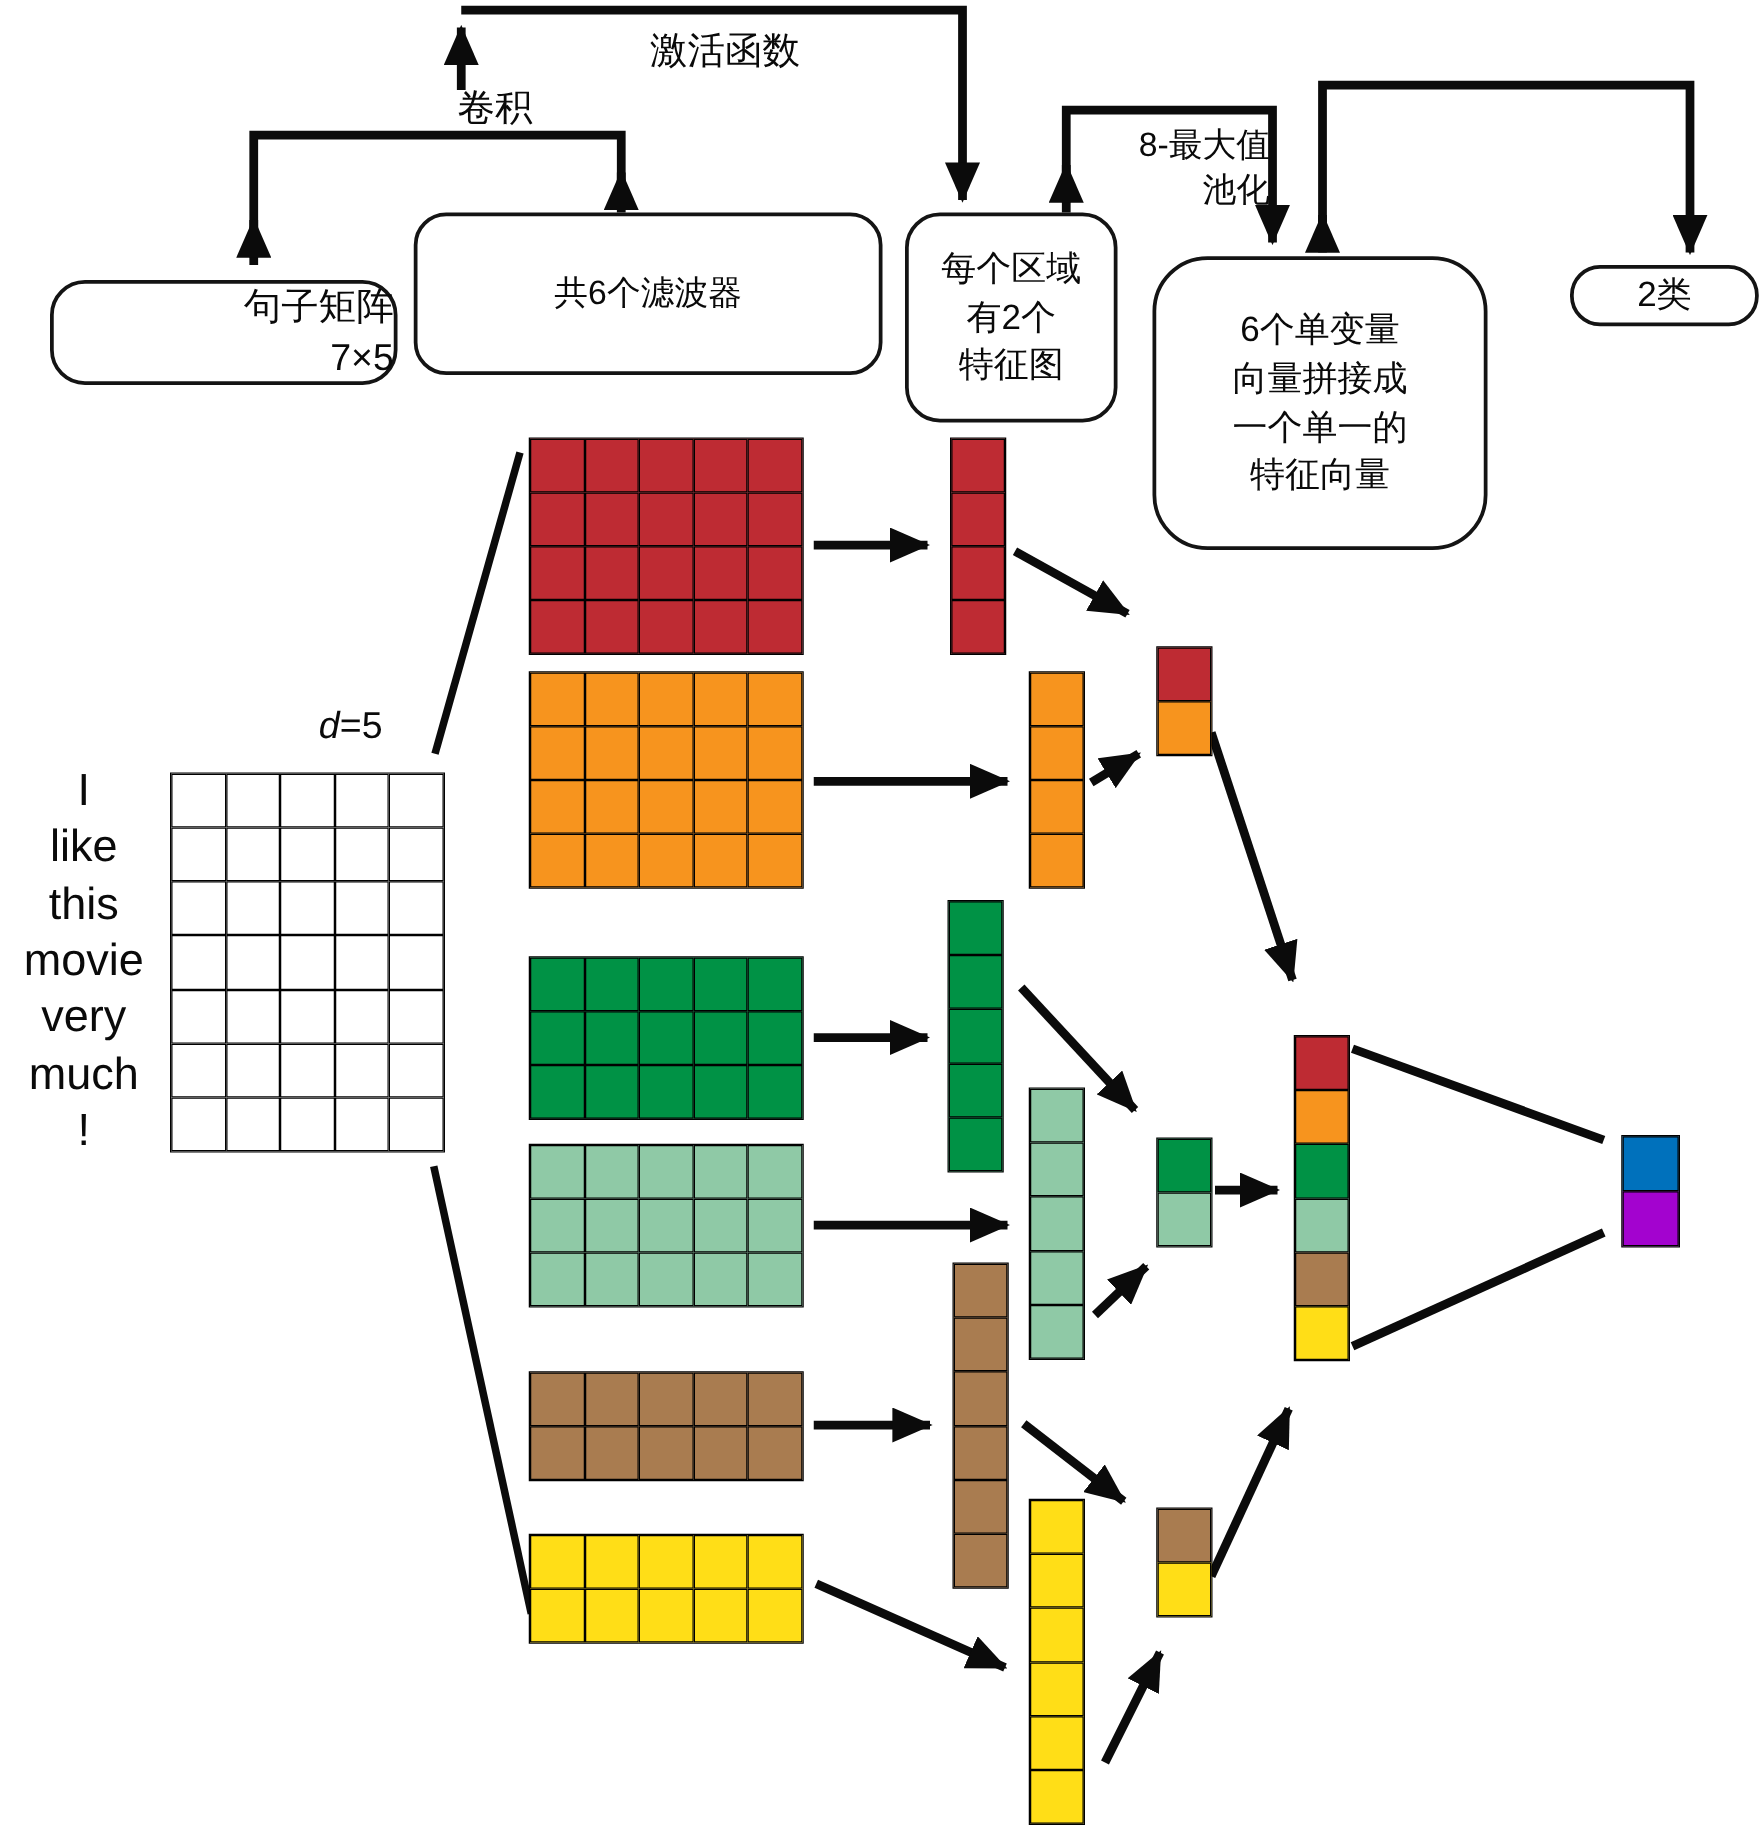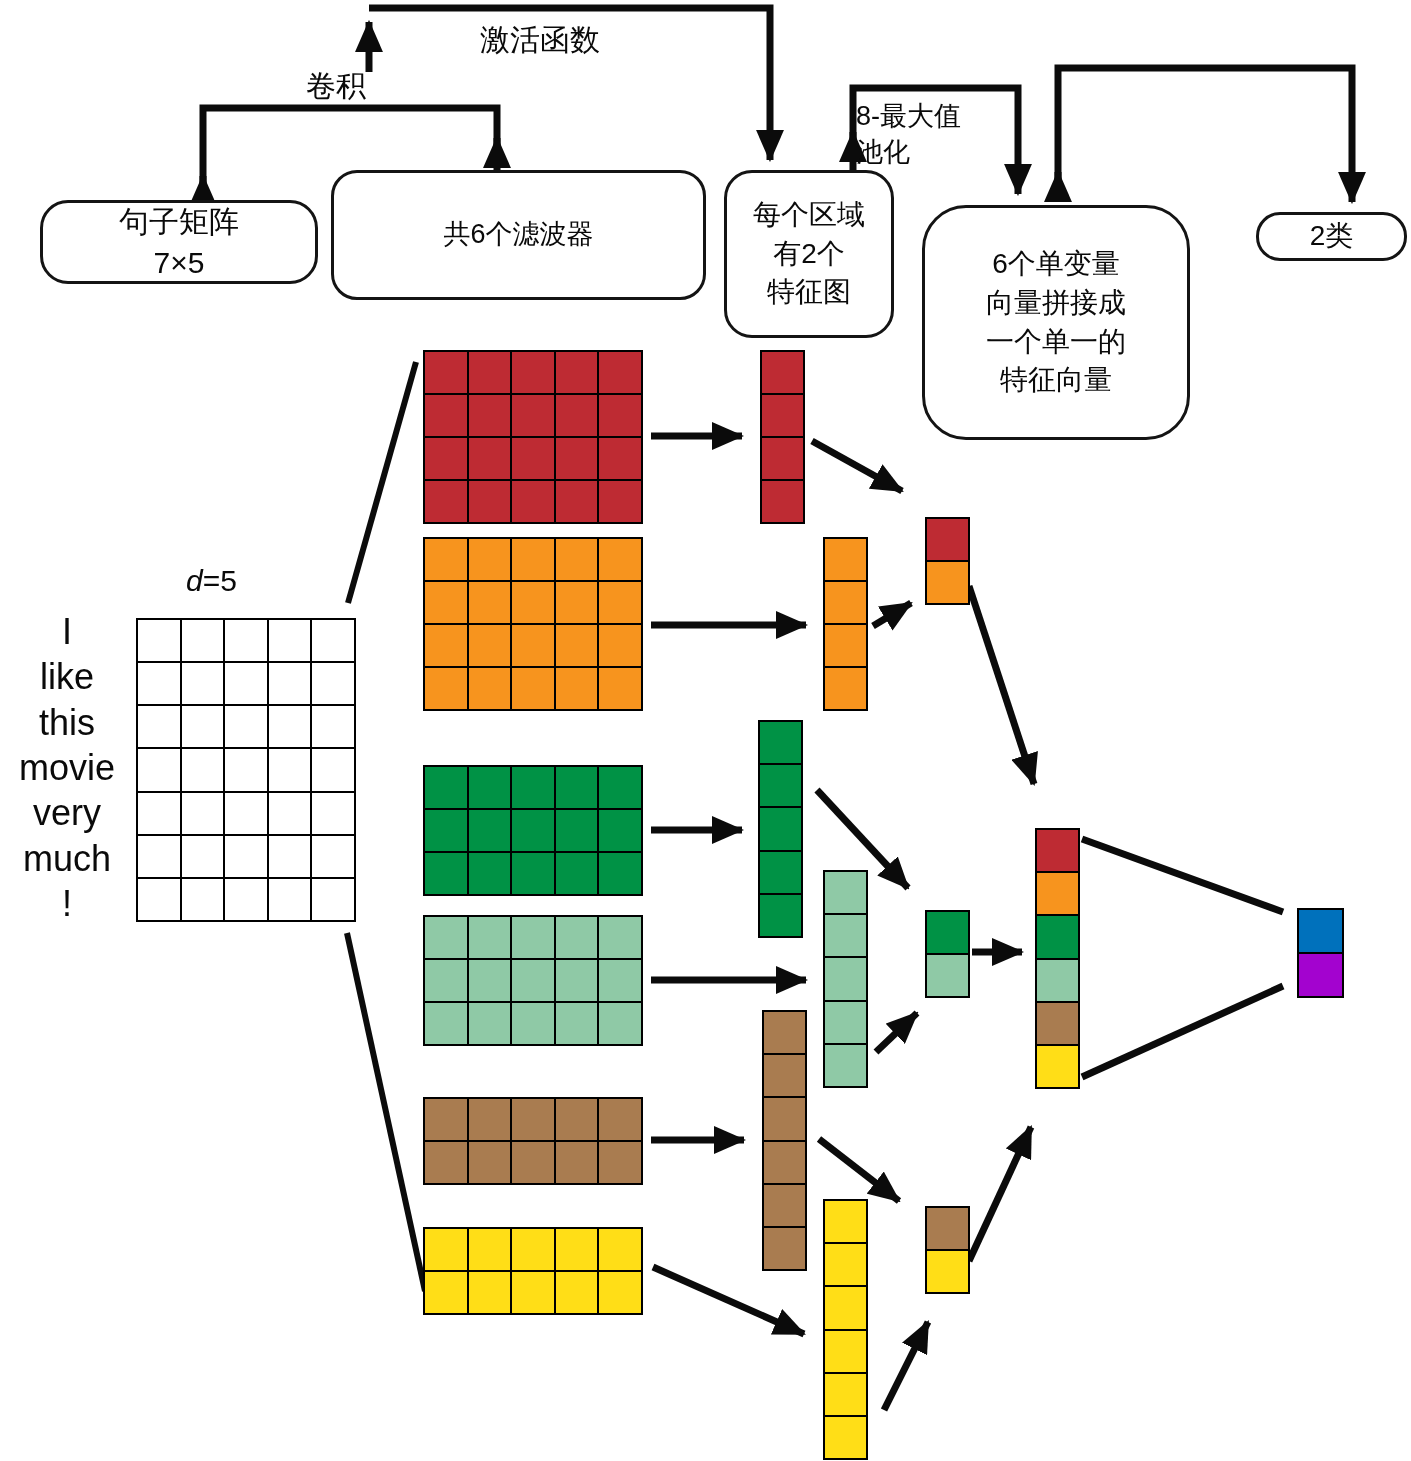--- a/index.html
+++ b/index.html
@@ -6,21 +6,21 @@
   #canvas{position:relative;width:1411px;height:1461px;background:#ffffff;overflow:hidden;
           font-family:"Liberation Sans","DejaVu Sans",sans-serif;color:#0a0a0a;}
   #lines{position:absolute;left:0;top:0;width:1411px;height:1461px;}
   .ln{stroke:#0b0b0b;stroke-width:7;fill:none;stroke-linecap:butt;}
   .ln.thin{stroke-width:6;}
   .rbox{position:absolute;box-sizing:border-box;border:3.5px solid #141414;background:#ffffff;
         display:flex;flex-direction:column;align-items:center;justify-content:center;
         text-align:center;line-height:1.38;}
   .grid{position:absolute;box-sizing:border-box;display:grid;grid-auto-rows:1fr;border:1.6px solid #000;}
   .grid > div{box-sizing:border-box;border:1.6px solid #000;}
-  .lbl{position:absolute;text-align:left;white-space:nowrap;}
+  .lbl{position:absolute;text-align:right;white-space:nowrap;}
   #sentence{position:absolute;left:6px;top:614px;width:122px;height:308px;display:flex;
             flex-direction:column;justify-content:space-between;text-align:center;
             font-size:36px;line-height:1.0;}
   .fs30{font-size:30px;}
   .fs28{font-size:28px;}
   .fs27{font-size:27px;}
 </style>
 </head>
 <body>
 
@@ -75,21 +75,21 @@
   <div class="lbl fs30" style="left:306px;top:66px;width:120px;">卷积</div>
   <div class="lbl fs30" style="left:480px;top:20px;width:160px;">激活函数</div>
   <div class="lbl fs27" style="left:856px;top:98px;width:160px;">
     <div>8-最大值</div>
     <div>池化</div>
   </div>
   <div class="lbl fs27" style="left:1080px;top:84px;width:250px;">
   </div>
   <div class="lbl fs30" style="left:186px;top:564px;width:120px;"><i>d</i><span>=5</span></div>
 
-  <div class="rbox fs30" style="left:40px;top:200px;width:278px;height:84px;border-radius:28px;">
+  <div class="rbox fs30" style="left:40px;top:224px;width:278px;height:84px;border-radius:28px;align-items:flex-end;">
     <div>句子矩阵</div>
     <div>7×5</div>
   </div>
   <div class="rbox fs27" style="left:331px;top:170px;width:375px;height:130px;border-radius:26px;">
     <div>共6个滤波器</div>
   </div>
   <div class="rbox fs28" style="left:724px;top:170px;width:170px;height:168px;border-radius:28px;">
     <div>每个区域</div>
     <div>有2个</div>
     <div>特征图</div>

